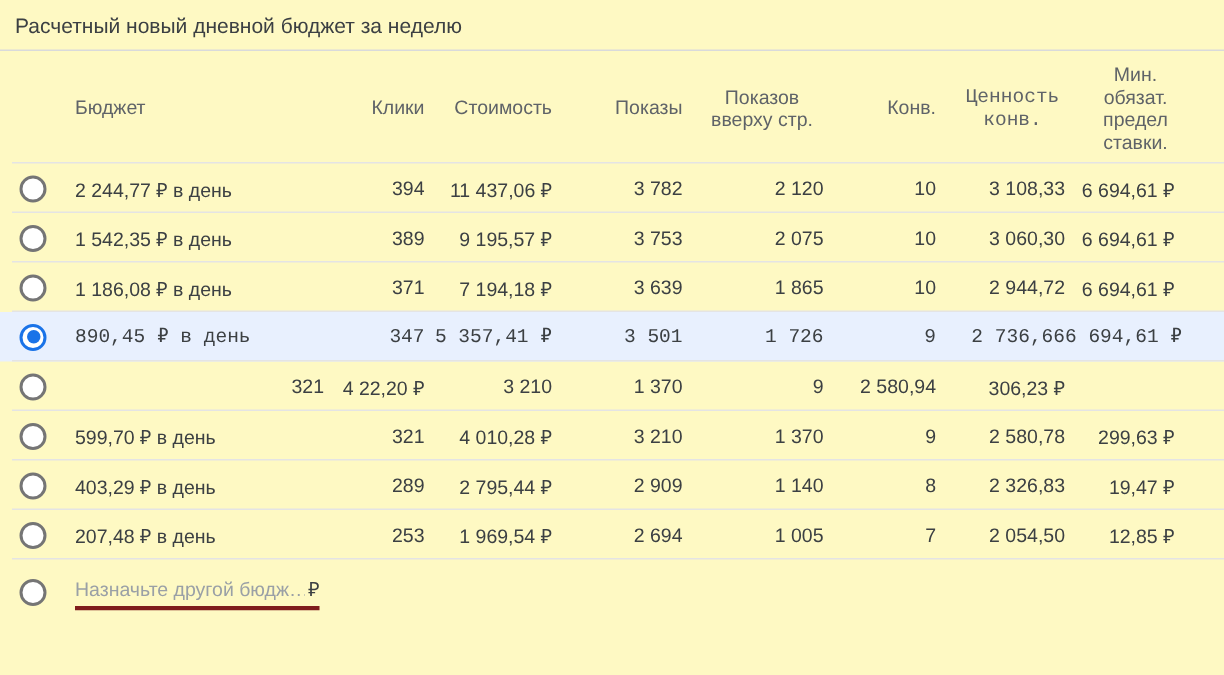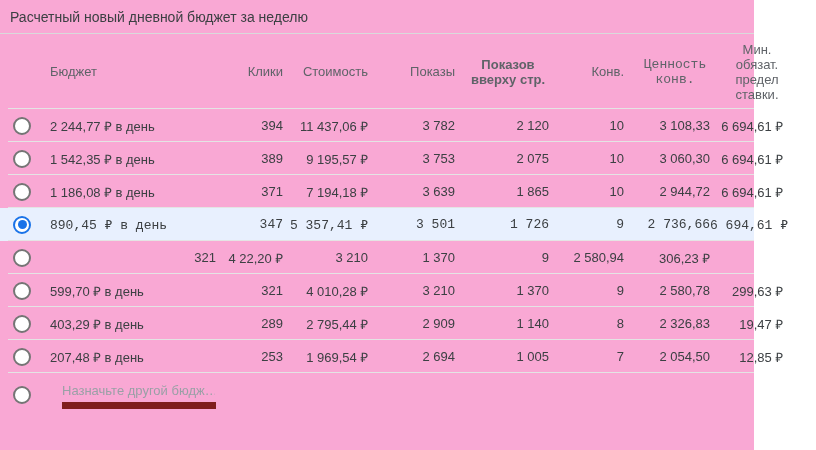--- a/index.html
+++ b/index.html
@@ -4,21 +4,21 @@
 <style>
   * { box-sizing: border-box; margin: 0; padding: 0; }
   html, body { background: #fff; }
   body {
     font-family: "Liberation Sans", sans-serif;
     color: #3c4043;
     width: 816px;
     height: 450px;
     overflow: hidden;
   }
-  .panel { width: 754px; height: 450px; background: #f9a8d4; position: relative; }
+  .panel { width: 816px; height: 450px; background: #fef9c3; position: relative; }
 
   .title {
     font-size: 14px;
     color: #3c4043;
     padding: 9px 10px 7px 10px;
     height: 33px;
   }
   .title-divider { height: 1px; background: #d9dadb; }
 
   .row {
@@ -47,21 +47,21 @@
   .c1 { overflow: hidden; }
   .num { text-align: right; }
   .th { color: #5f6368; }
   .wrap {
     display: inline-block;
     white-space: normal;
     text-align: center;
     line-height: 15px;
     vertical-align: middle;
   }
-  .w-top { max-width: 82px; font-weight: bold; }
+  .w-top { max-width: 82px; }
   .w-val { max-width: 70px; font-family: Liberation Mono, monospace; }
   .w-min { max-width: 52px; }
 
   .radio {
     width: 18px; height: 18px;
     border: 2px solid #757575;
     border-radius: 50%;
     background: #fff;
     position: relative;
     flex: 0 0 auto;
@@ -74,23 +74,22 @@
     width: 9px; height: 9px;
     margin: -4.5px 0 0 -4.5px;
     border-radius: 50%;
     background: #1a73e8;
   }
 
   .budget-input-field {
     display: flex;
     align-items: center;
     width: 163px;
-    border-bottom: 7px solid #7f1d1d;
+    border-bottom: 3px solid #7f1d1d;
     padding-bottom: 3px;
-    margin-left: 12px;
   }
   .budget-input-field input {
     border: none;
     outline: none;
     background: transparent;
     font-family: "Liberation Sans", sans-serif;
     font-size: 13px;
     color: #3c4043;
     flex: 1 1 auto;
     min-width: 0;

